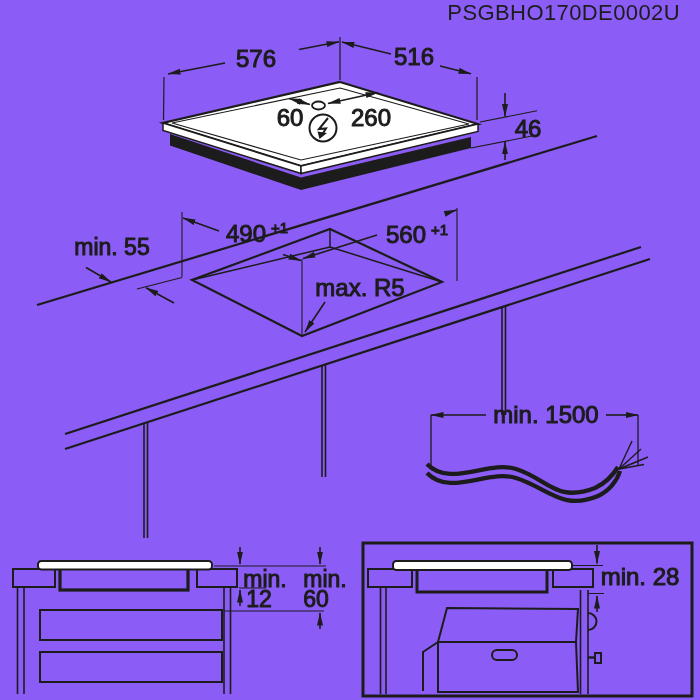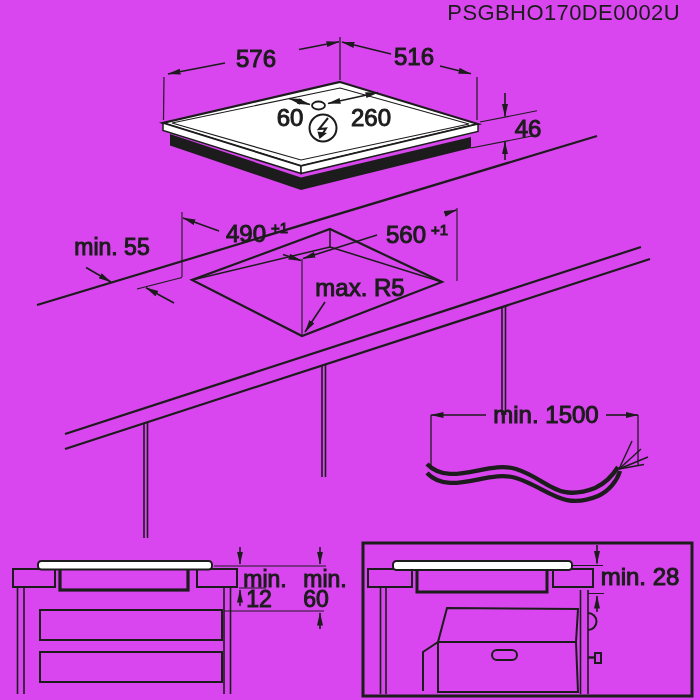--- a/index.html
+++ b/index.html
@@ -1,17 +1,17 @@
 <!DOCTYPE html>
 <html><head>
 <meta charset="utf-8">
 <style>
   html,body{margin:0;padding:0;background:#fff;}
   #stage{
-    position:relative;width:700px;height:700px;background:#d946ef;overflow:hidden;
+    position:relative;width:700px;height:700px;background:#8b5cf6;overflow:hidden;
     font-family:"Liberation Sans", sans-serif;
   }
   svg{display:block}
   text{
     font-family:"Liberation Sans", sans-serif;
     fill:#1c1c1c;
   }
   .dim{font-size:24px;}
   .dim-sm{font-size:23px;}
   .sup{font-size:15px;}

